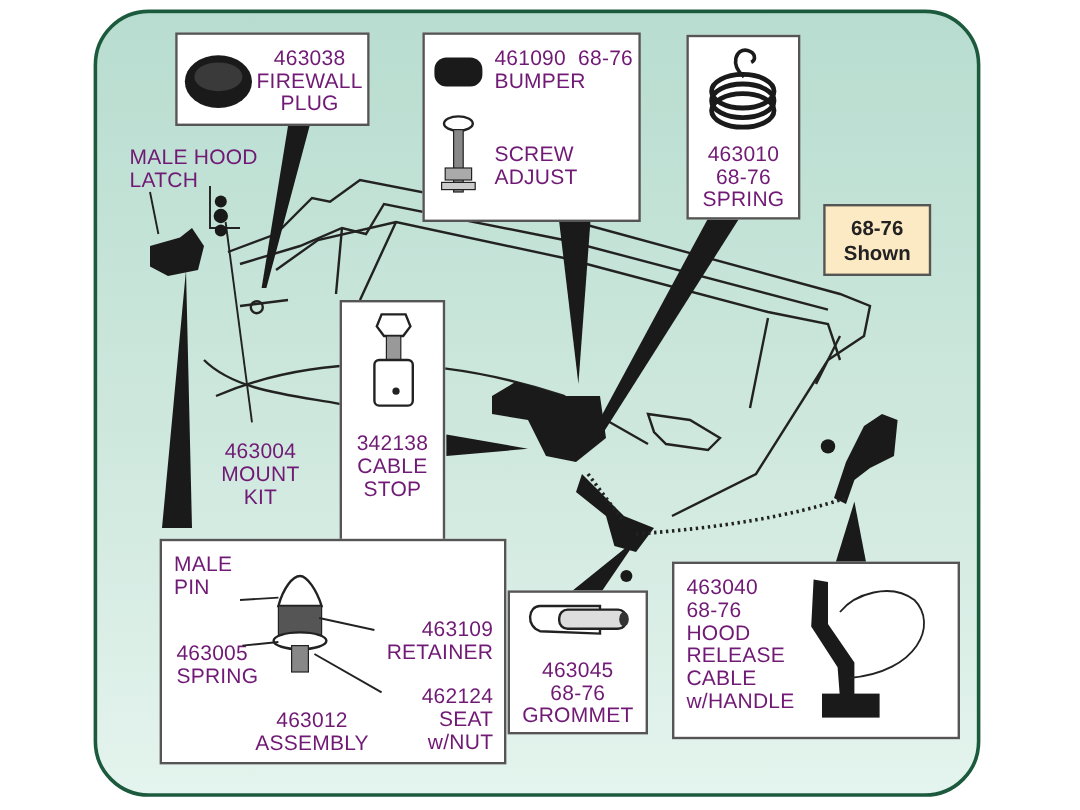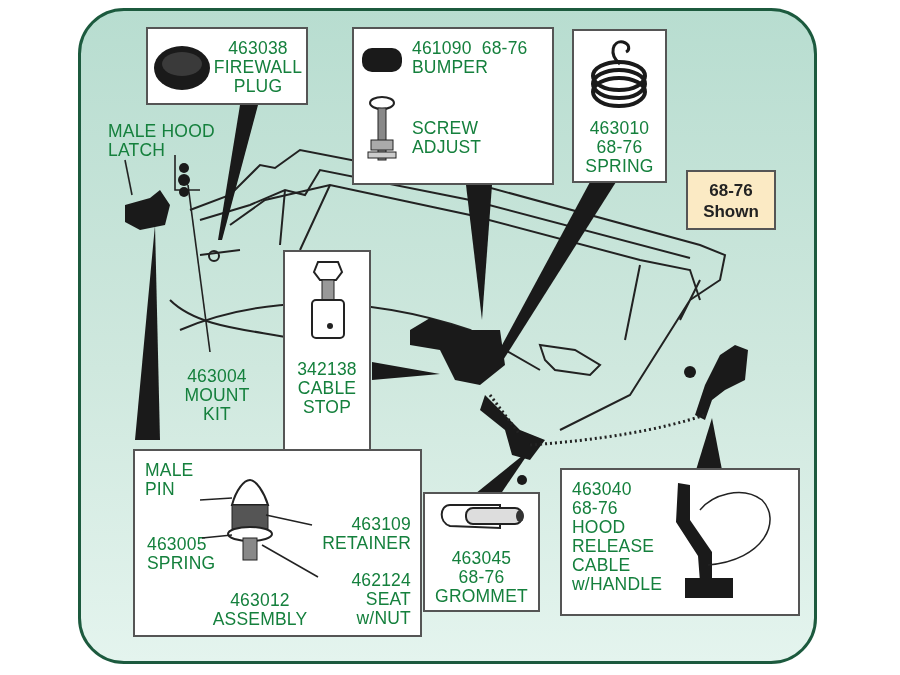--- a/index.html
+++ b/index.html
@@ -3,21 +3,21 @@
 <meta charset="utf-8">
 <style>
   html, body { margin:0; padding:0; }
   body { width:900px; height:675px; background:#ffffff; position:relative; overflow:hidden;
          font-family:"Liberation Sans", sans-serif; }
   #panel { position:absolute; left:78px; top:8px; width:733px; height:650px;
            border:3px solid #1c5a3e; border-radius:46px;
            background:linear-gradient(180deg,#b8ddd0 0%,#cfe8de 55%,#e4f4ee 100%); overflow:hidden; }
   #art { position:absolute; left:0; top:0; width:900px; height:675px; }
   .box { position:absolute; background:#ffffff; border:2px solid #555; box-sizing:border-box; }
-  .lbl { position:absolute; color:#15803d; font-size:17.5px; line-height:19px; letter-spacing:0.2px; }
+  .lbl { position:absolute; color:#701a75; font-size:17.5px; line-height:19px; letter-spacing:0.2px; }
   .c { text-align:center; }
   .r { text-align:right; }
   #shown { position:absolute; left:686px; top:170px; width:90px; height:60px; background:#fbeac4;
            border:2px solid #555; box-sizing:border-box; text-align:center;
            font-weight:bold; font-size:17px; line-height:21px; color:#222; padding-top:8px; }
 </style>
 </head>
 <body>
 
 <div id="panel"></div>
@@ -113,21 +113,21 @@
 </svg>
 
 <div class="box" style="left:146px;top:27px;width:162px;height:78px;">
   <div class="lbl c" style="left:62px;top:10px;width:96px;">
     <div>463038</div>
     <div>FIREWALL</div>
     <div>PLUG</div>
   </div>
 </div>
 
-<div class="box" style="left:352px;top:27px;width:202px;height:158px;">
+<div class="box" style="left:352px;top:27px;width:182px;height:158px;">
   <div class="lbl" style="left:58px;top:10px;width:140px;">
     <div><span>461090</span>&nbsp; <span>68-76</span></div>
     <div>BUMPER</div>
   </div>
   <div class="lbl" style="left:58px;top:90px;width:140px;">
     <div>SCREW</div>
     <div>ADJUST</div>
   </div>
 </div>
 

